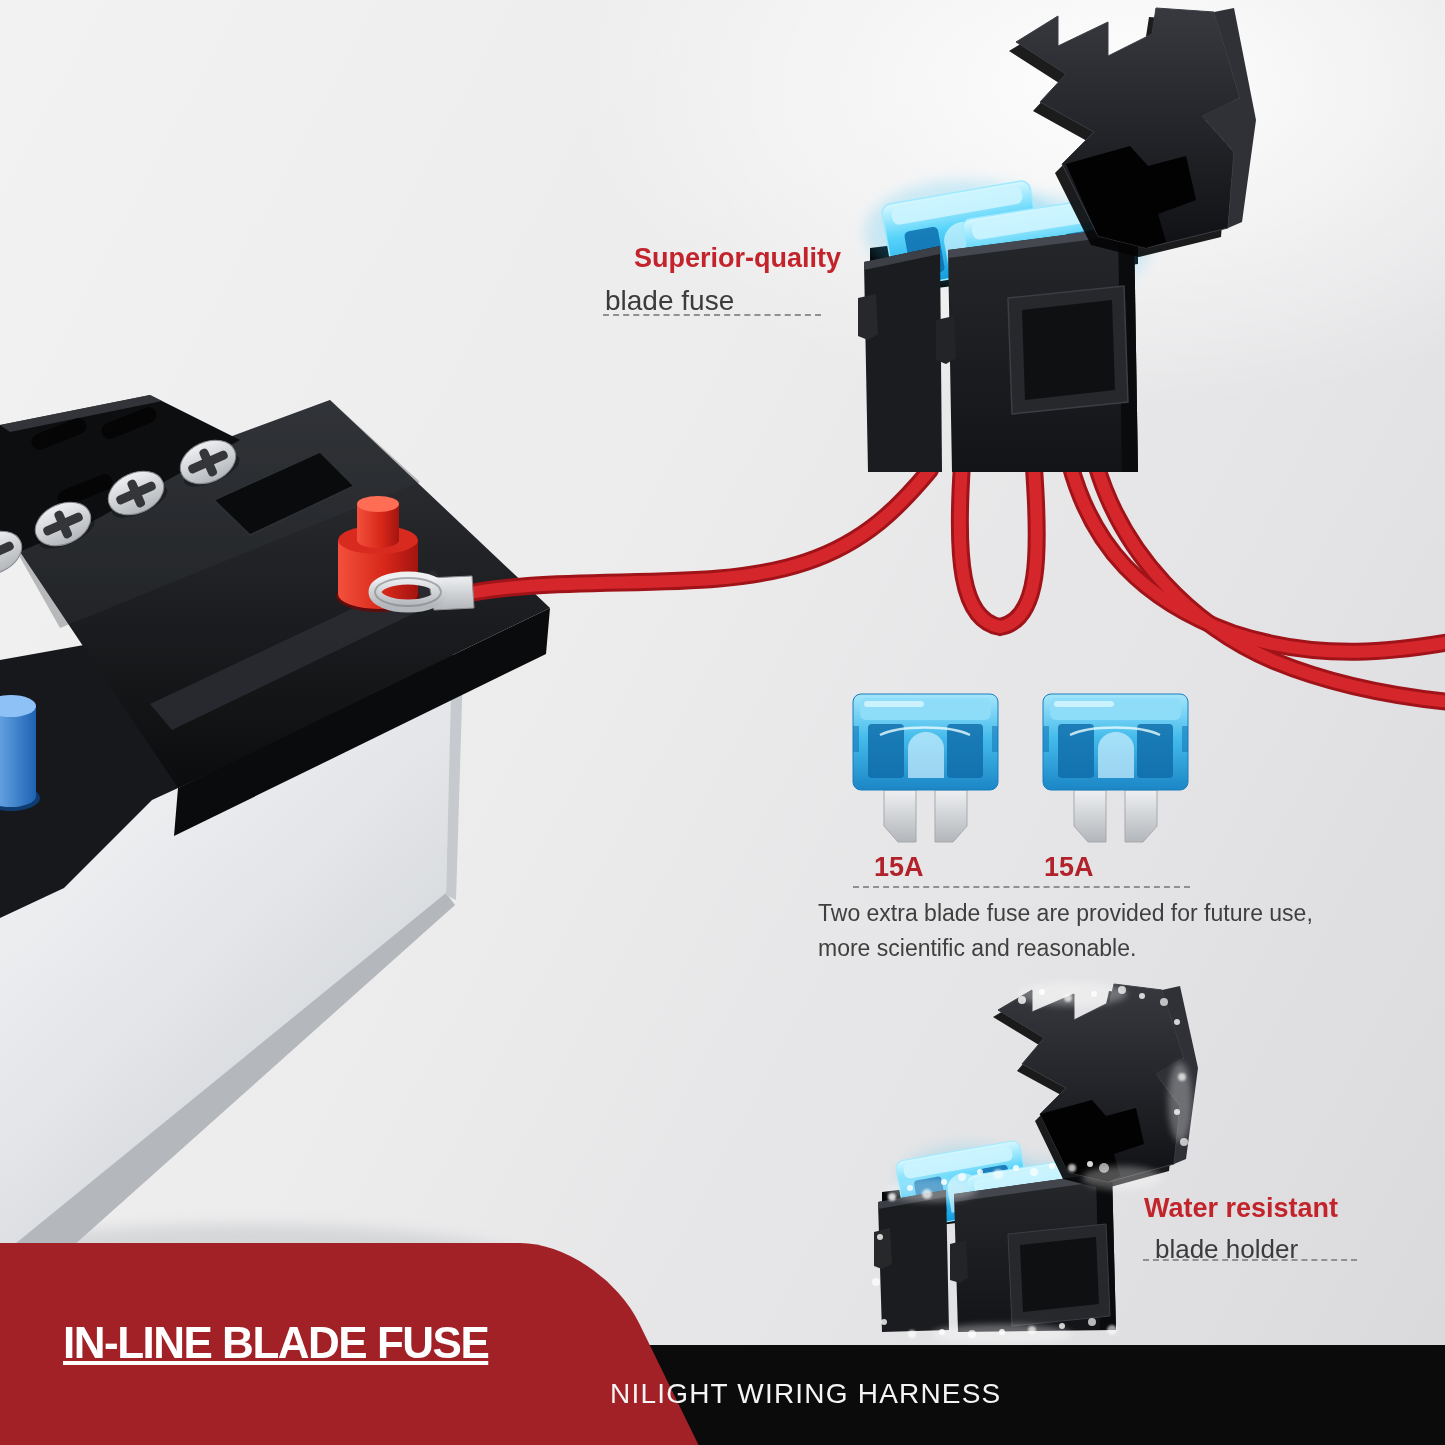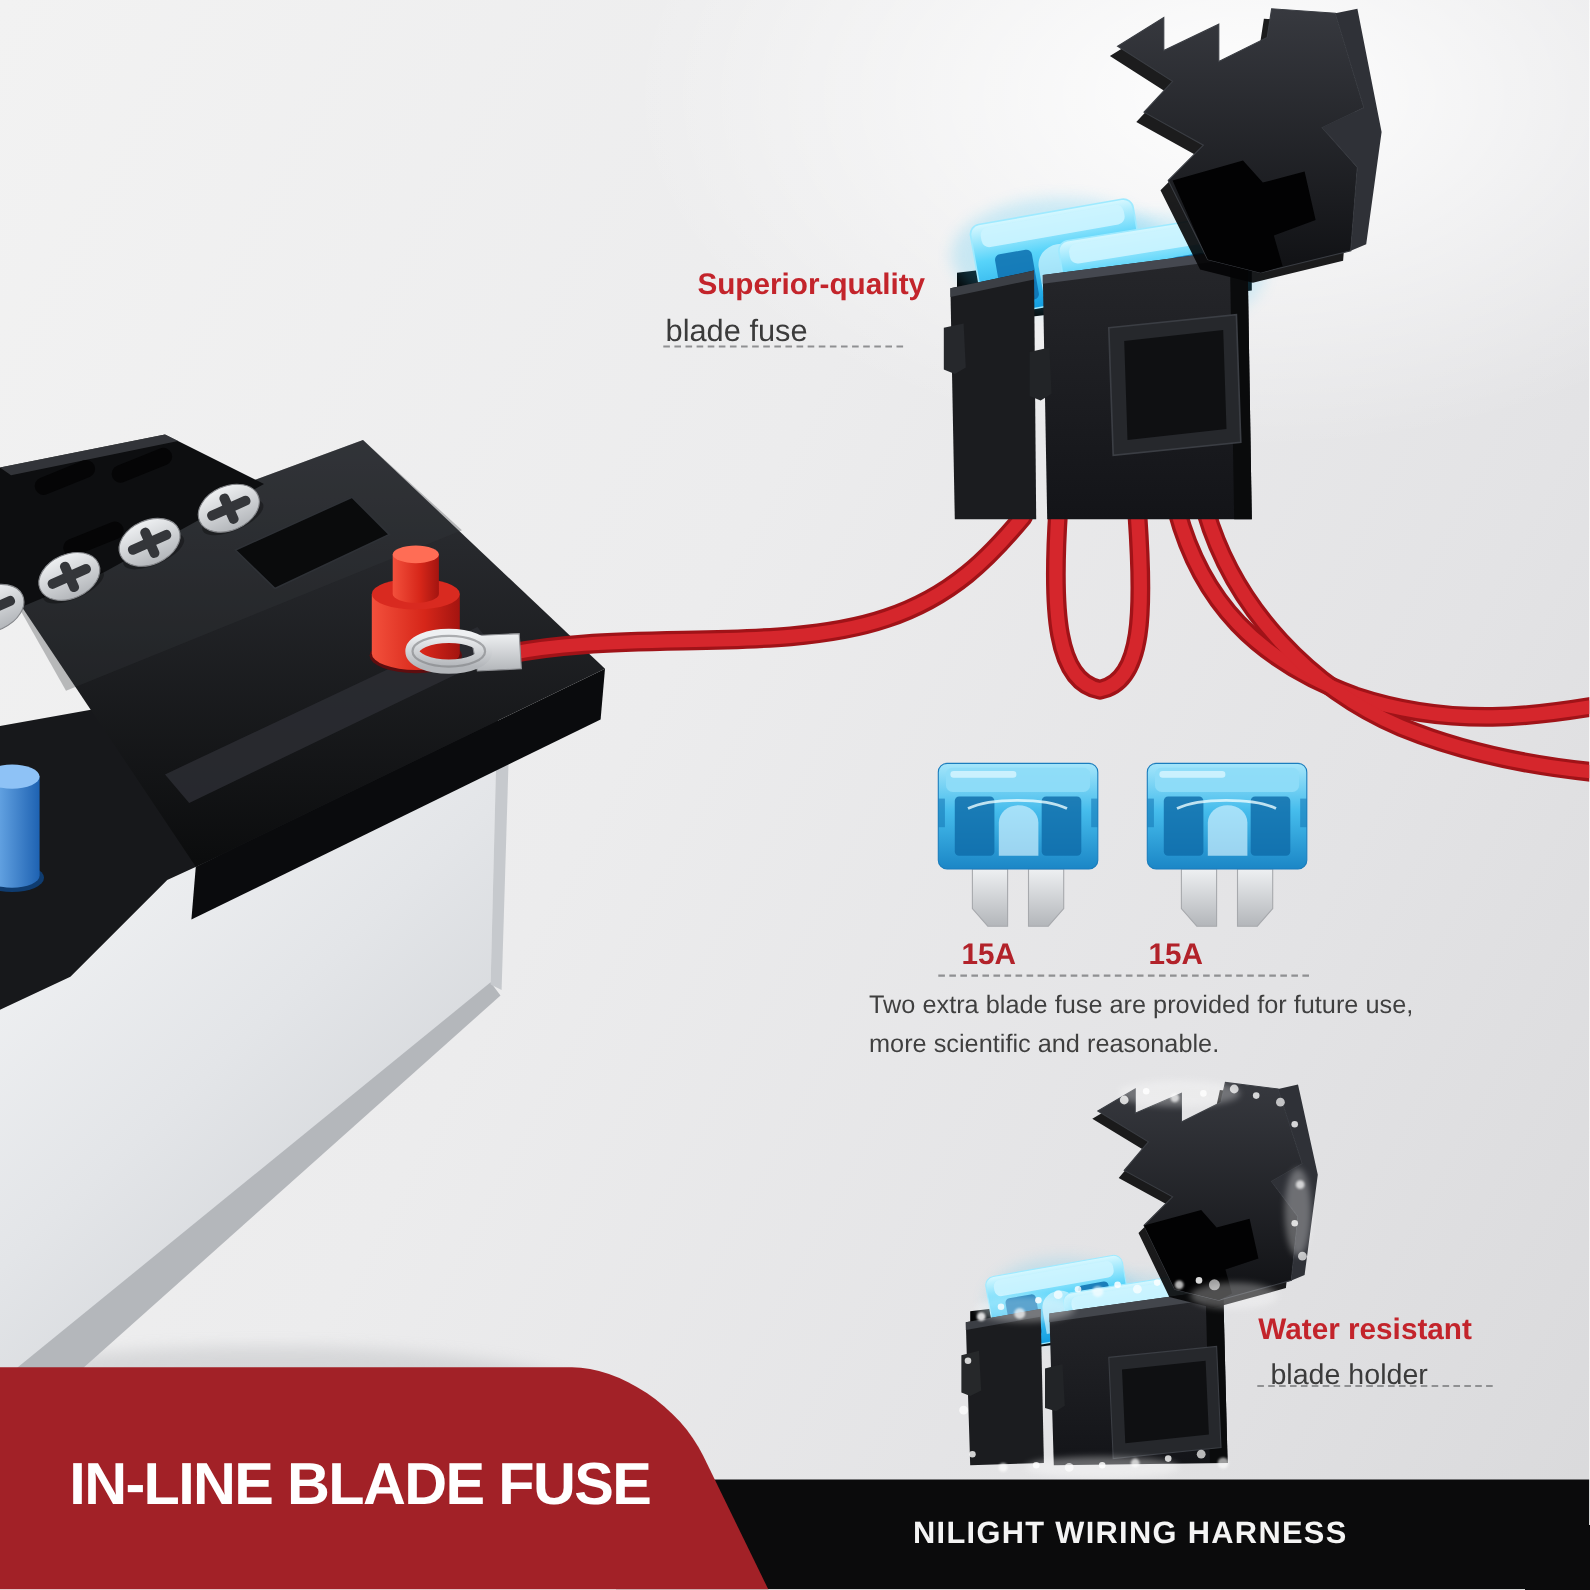--- a/index.html
+++ b/index.html
@@ -21,25 +21,25 @@
   .water-block .callout-sub{font-size:26px;}
   .footer-black{position:absolute;left:560px;top:1345px;width:885px;height:100px;background:var(--footer-bar,#0b0b0c);}
   .footer-red{
     position:absolute;left:-160px;top:1243px;width:760px;height:270px;
     background:var(--accent-red,#a22127);
     transform:skewX(26deg);transform-origin:top left;
     border-top-right-radius:80px;
   }
   .footer-headline{
     position:absolute;left:63px;top:1318px;
-    font-size:54px;font-weight:800;letter-spacing:-1.5px;color:#ffffff;white-space:nowrap;
+    font-size:44px;font-weight:800;letter-spacing:-1.5px;color:#ffffff;white-space:nowrap;text-decoration:underline;
   }
   .footer-brand{
-    position:absolute;left:610px;top:1378px;width:835px;text-align:center;
-    font-size:28px;font-weight:700;letter-spacing:1.2px;color:#f4f4f4;white-space:nowrap;
+    position:absolute;left:610px;top:1378px;width:835px;text-align:left;
+    font-size:28px;font-weight:400;letter-spacing:1.2px;color:#f4f4f4;white-space:nowrap;
   }
 </style>
 </head>
 <body>
 
 <div class="canvas">
 
   <svg class="art" viewBox="0 0 1445 1445">
     <defs>
       <linearGradient id="gBody" x1="0" y1="0" x2="0.7" y2="1">
@@ -318,21 +318,21 @@
 
   <div class="txt" style="left:605px;top:243px;">
     <div class="callout-title">Superior-quality</div>
     <div class="callout-sub">blade fuse</div>
   </div>
   <div class="dashes" style="left:603px;top:314px;width:218px;"></div>
 
   <div class="amp" style="left:874px;top:852px;">15A</div>
   <div class="amp" style="left:1044px;top:852px;">15A</div>
   <div class="dashes" style="left:853px;top:886px;width:337px;"></div>
-  <div class="note" style="left:790px;top:896px;">
+  <div class="note" style="left:818px;top:896px;">
     <div>Two extra blade fuse are provided for future use,</div>
     <div>more scientific and reasonable.</div>
   </div>
 
   <div class="txt water-block" style="left:1100px;top:1193px;width:253px;">
     <div class="callout-title">Water resistant</div>
     <div class="callout-sub">blade holder</div>
   </div>
   <div class="dashes" style="left:1143px;top:1259px;width:214px;"></div>
 

